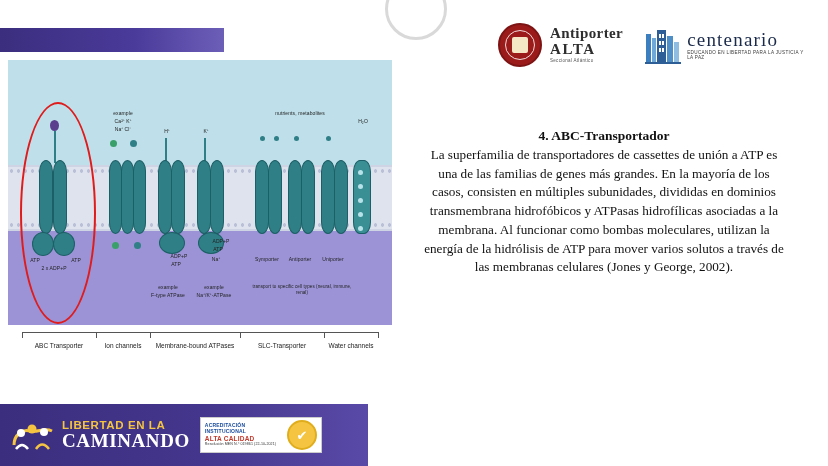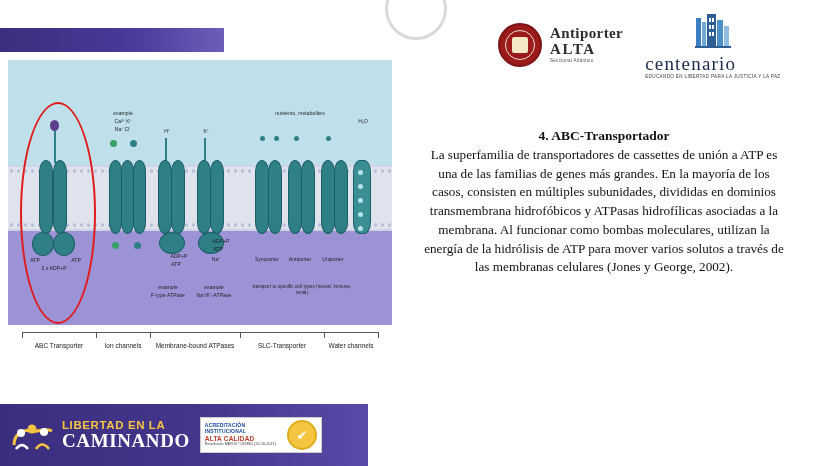--- a/index.html
+++ b/index.html
@@ -196,21 +196,21 @@
     color: #2e2e2e;
     letter-spacing: 1.6px;
   }
   .ul-tag {
     font-size: 4.5px;
     color: #555;
     letter-spacing: .3px;
     margin-top: 1px;
   }
 
-  .cent-logo { display: flex; align-items: center; gap: 6px; flex-direction: column; }
+  .cent-logo { display: flex; align-items: center; gap: 6px; }
   .cent-mark {
     width: 36px; height: 38px;
     position: relative;
   }
   .cent-text { line-height: 1; }
   .cent-name {
     font-family: "Liberation Serif", serif;
     font-size: 19px;
     color: #1a2a4a;
     letter-spacing: 1.2px;

